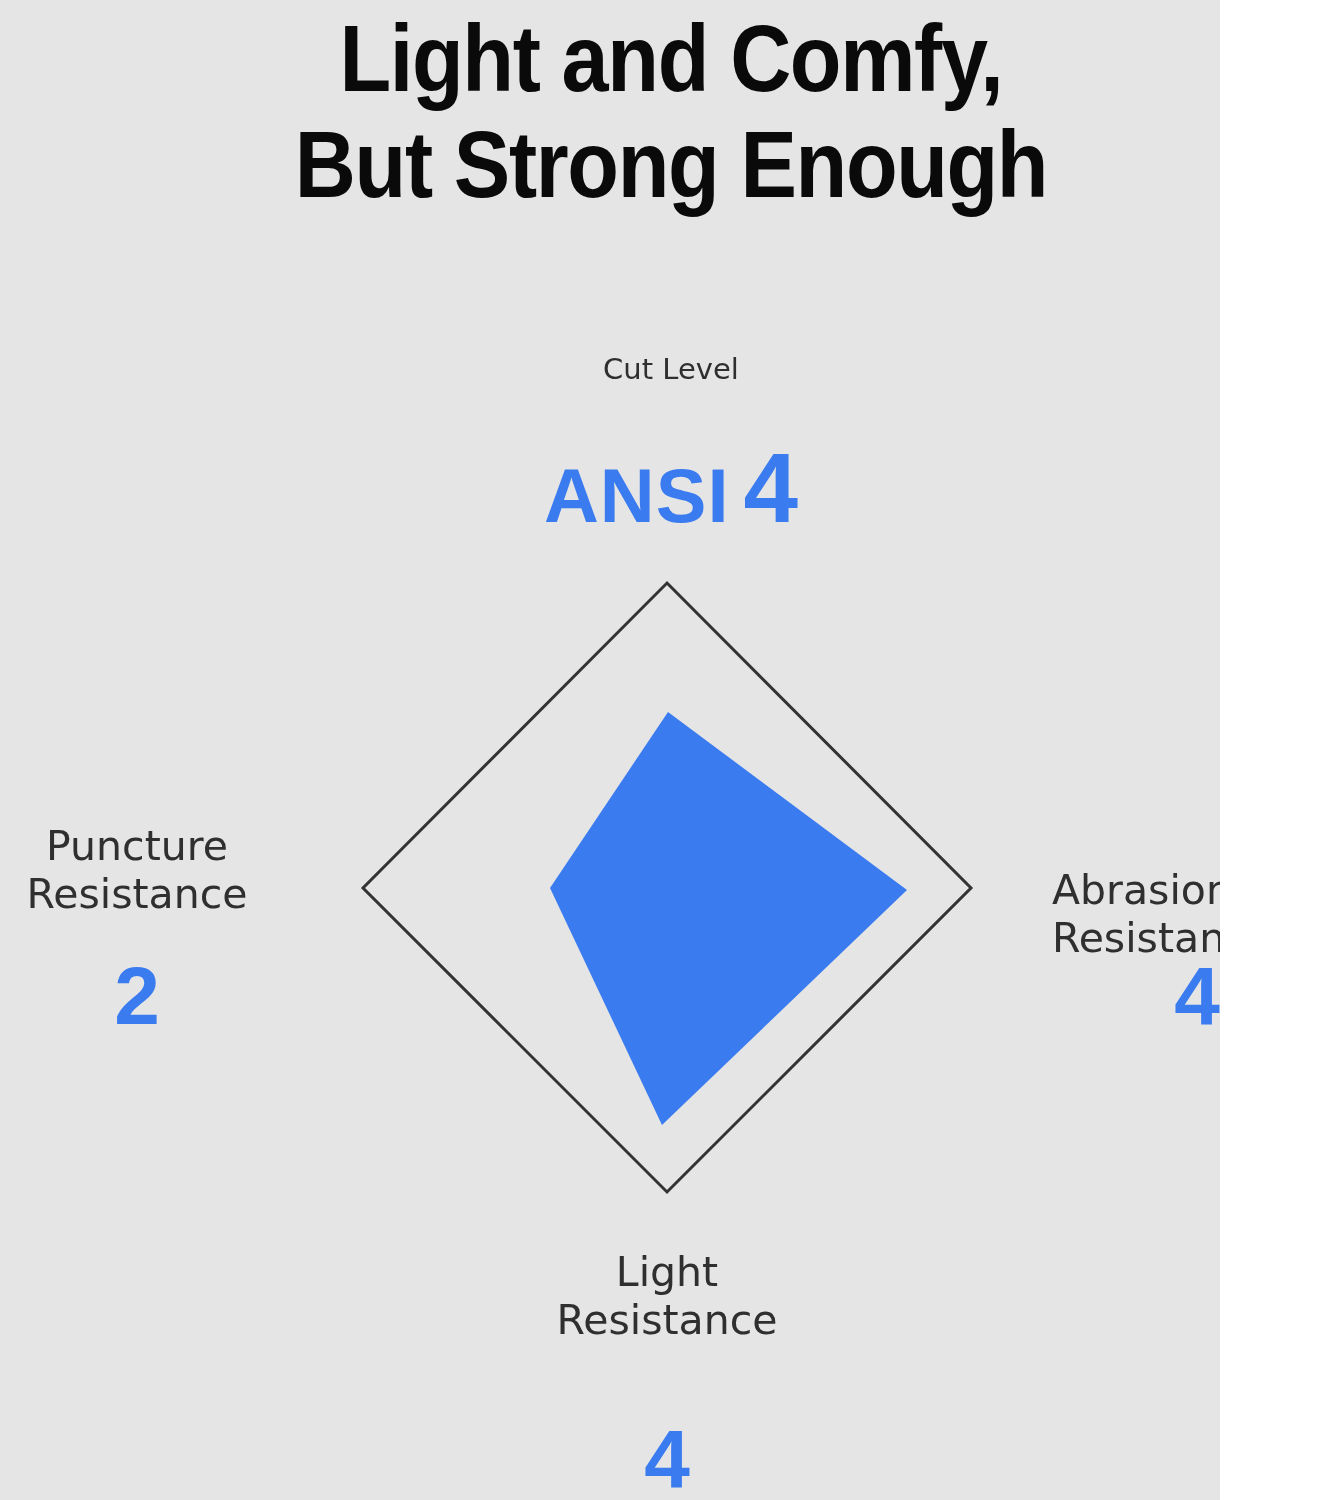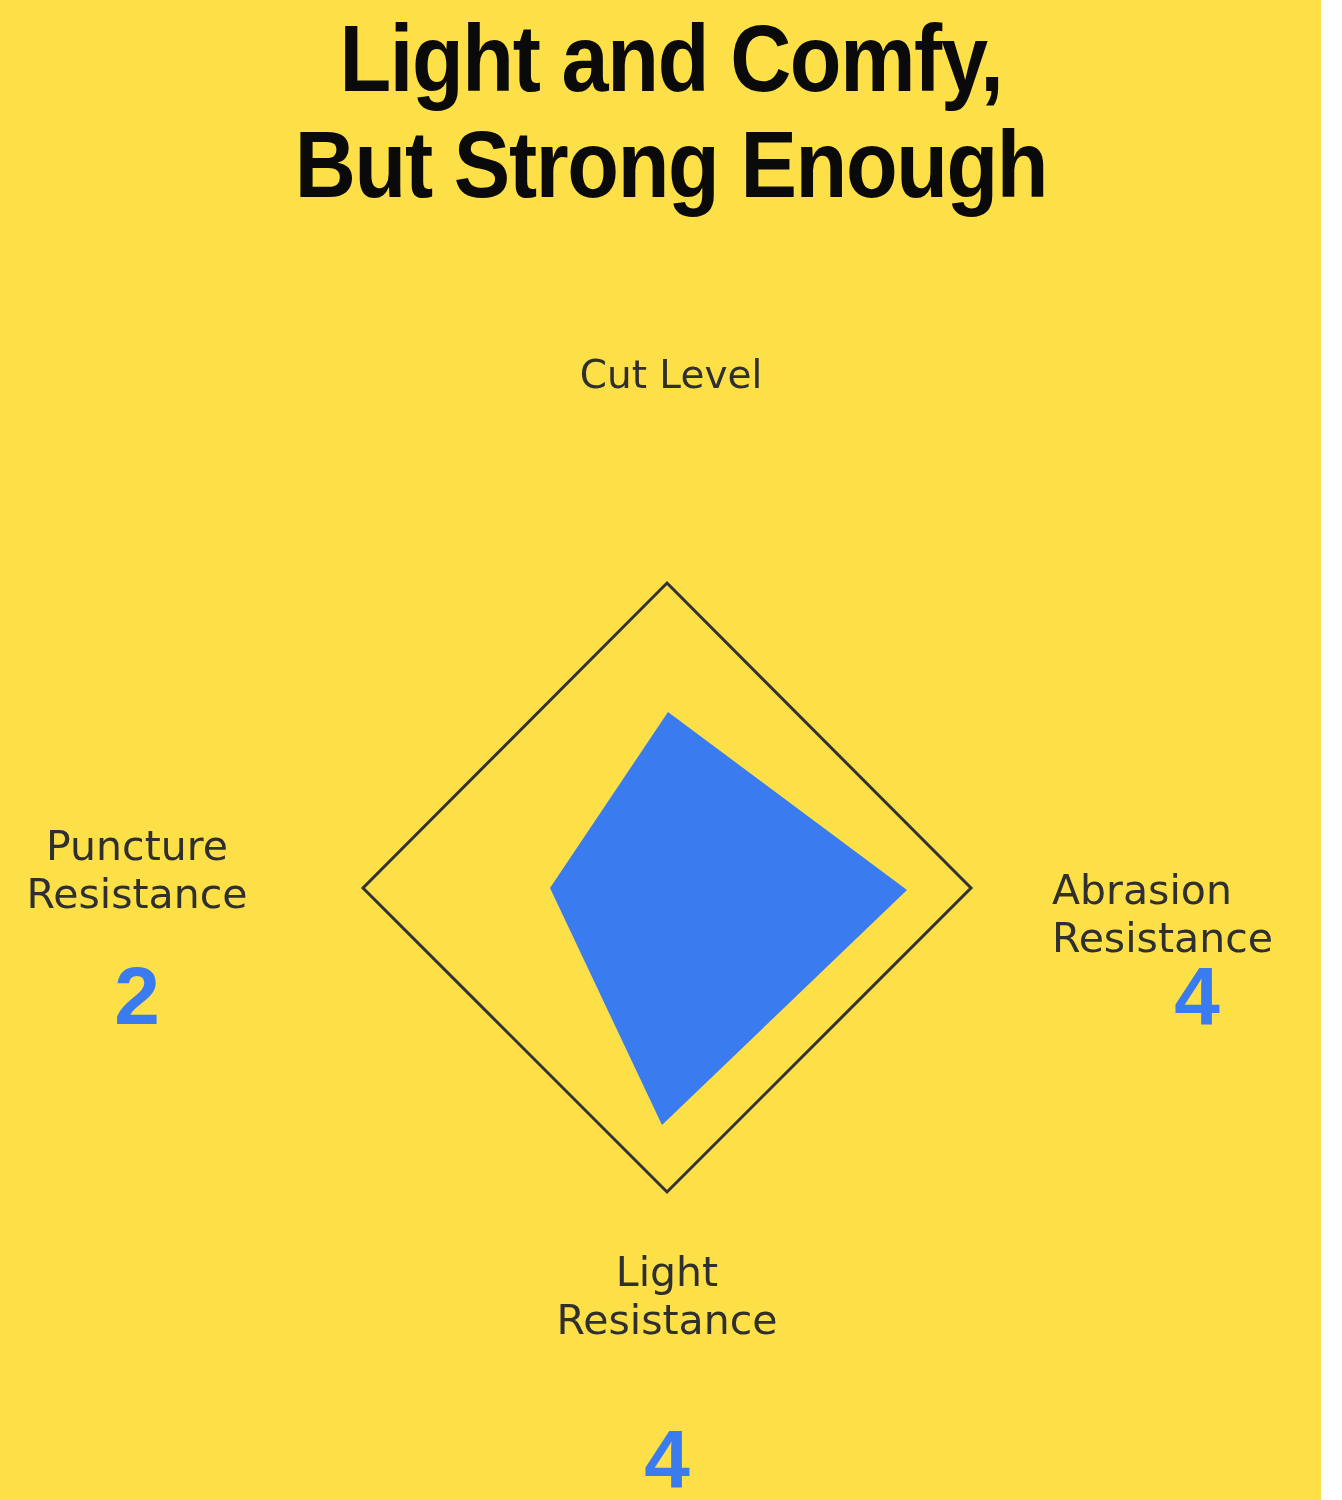--- a/index.html
+++ b/index.html
@@ -7,23 +7,23 @@
     margin: 0;
     padding: 0;
     background: #ffffff;
   }
   body {
     font-family: "DejaVu Sans", sans-serif;
     -webkit-font-smoothing: antialiased;
   }
   #page {
     position: relative;
-    width: 1321px;
+    width: 1220px;
     height: 1500px;
-    background: #fde047;
+    background: #e5e5e5;
     overflow: hidden;
   }
 
   
   #headline {
     position: absolute;
     left: 0;
     top: 6px;
     width: 1342px;
     text-align: center;
@@ -66,21 +66,21 @@
     font-weight: 700;
     line-height: 1;
   }
 
   
   #label-cut {
     left: 471px;
     top: 352px;
     width: 400px;
     text-align: center;
-    font-size: 39px;
+    font-size: 29px;
   }
   #value-cut {
     position: absolute;
     left: 471px;
     top: 432px;
     width: 400px;
     text-align: center;
     color: #3b7bf0;
     white-space: nowrap;
   }
@@ -162,20 +162,23 @@
 But Strong Enough</div>
 
   <div id="chart">
     <svg viewBox="0 0 1342 1500" xmlns="http://www.w3.org/2000/svg">
       <polygon points="667,583 971,888 667,1192 363,888" fill="none" stroke="#333333" stroke-width="3" stroke-linejoin="miter"></polygon>
       <polygon points="668,712 907,890 662,1125 550,888" fill="#3b7bf0" stroke="none"></polygon>
     </svg>
   </div>
 
   <div class="axis-label" id="label-cut">Cut Level</div>
+  <div id="value-cut">
+    <span class="ansi-word">ANSI</span><span class="ansi-num">4</span>
+  </div>
 
   <div class="axis-label" id="label-punc">Puncture
 Resistance</div>
   <div class="axis-value" id="value-punc">2</div>
 
   <div class="axis-label" id="label-abr">Abrasion
 Resistance</div>
   <div class="axis-value" id="value-abr">4</div>
 
   <div class="axis-label" id="label-tear">Light

